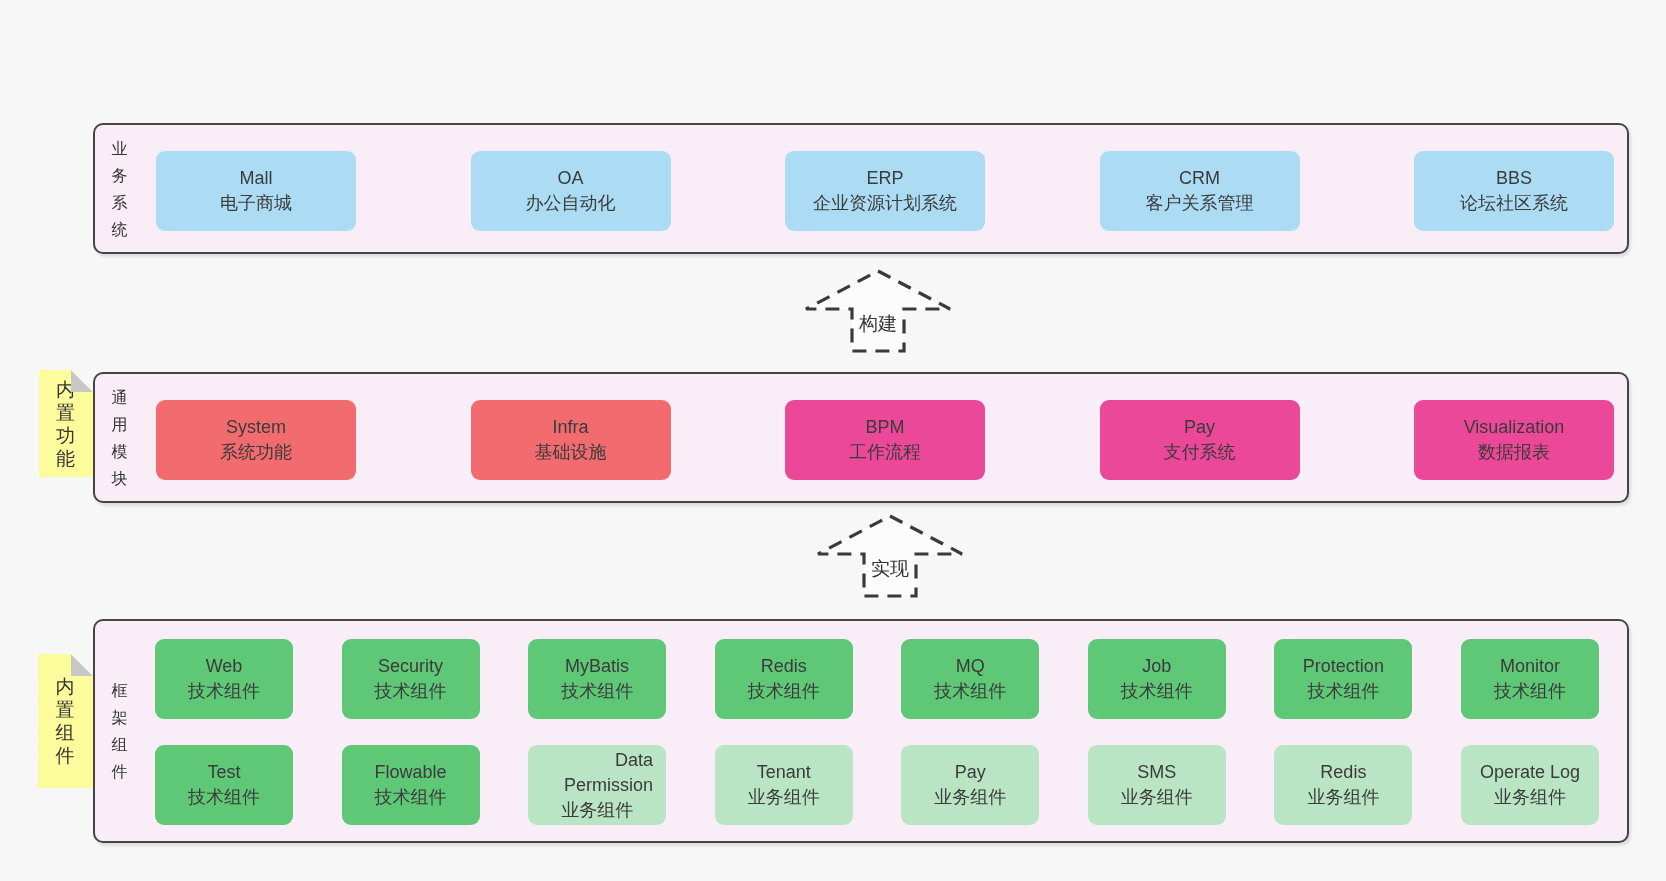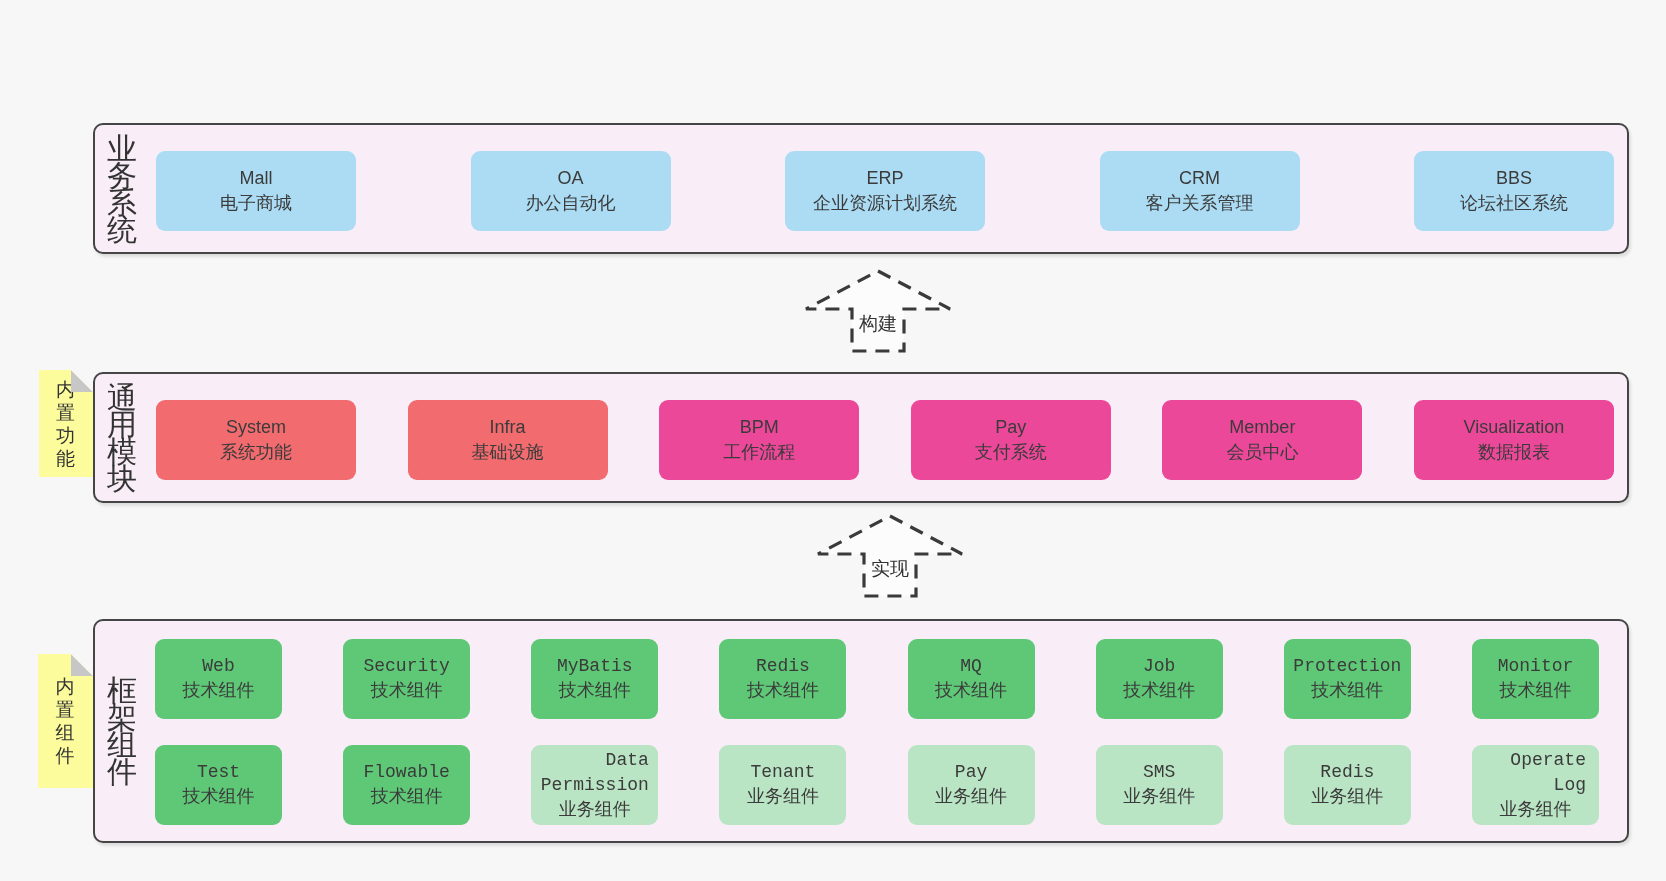--- a/index.html
+++ b/index.html
@@ -9,35 +9,35 @@
   
   .layer{position:absolute;left:93px;width:1536px;background:#f9eef7;
          border:2px solid #454545;border-radius:10px;box-sizing:border-box;
          box-shadow:2px 3px 3px rgba(0,0,0,0.10);}
   #layer-business{top:123px;height:131px;}
   #layer-modules{top:372px;height:131px;}
   #layer-components{top:619px;height:224px;}
 
   
   .side-label{position:absolute;left:12px;top:50%;transform:translateY(-50%);
-              width:25px;word-break:break-all;font-size:30px;line-height:27px;
+              width:25px;word-break:break-all;font-size:16px;line-height:27px;
               text-align:center;color:#333;}
 
   
   .row{position:absolute;display:flex;justify-content:space-between;}
   .row-6{left:61px;width:1458px;top:26px;}
   #layer-components .row{left:60px;width:1444px;}
   #comp-row-1{top:18px;}
   #comp-row-2{top:124px;}
 
   .box{height:80px;border-radius:9px;display:flex;flex-direction:column;
        align-items:center;justify-content:center;text-align:right;
        font-size:18px;line-height:25px;box-sizing:border-box;padding:2px 12px;}
   .row-6 .box{width:200px;}
-  #layer-components .box{width:127px;padding:2px 13px;font-family:Liberation Mono, monospace;}
+  #layer-components .box{width:138px;padding:2px 13px;}
 
   .blue{background:#abdcf4;}
   .red{background:#f26b6f;}
   .pink{background:#ec4899;}
   .green{background:#5ec877;}
   .lightgreen{background:#bae5c4;}
 
   
   .note{position:absolute;background:#fdfc9c;
         clip-path:polygon(0 0,calc(100% - 22px) 0,100% 22px,100% 100%,0 100%);
@@ -110,24 +110,20 @@
       </div>
       <div class="box pink">
         <div>BPM</div>
         <div>工作流程</div>
       </div>
       <div class="box pink">
         <div>Pay</div>
         <div>支付系统</div>
       </div>
       <div class="box pink">
-        <div>Member</div>
-        <div>会员中心</div>
-      </div>
-      <div class="box pink">
         <div>Visualization</div>
         <div>数据报表</div>
       </div>
     </div>
   </div>
   <div class="note" id="note-modules">
     <div class="note-fold"></div>
     <div class="note-text">内置功能</div>
   </div>
 

